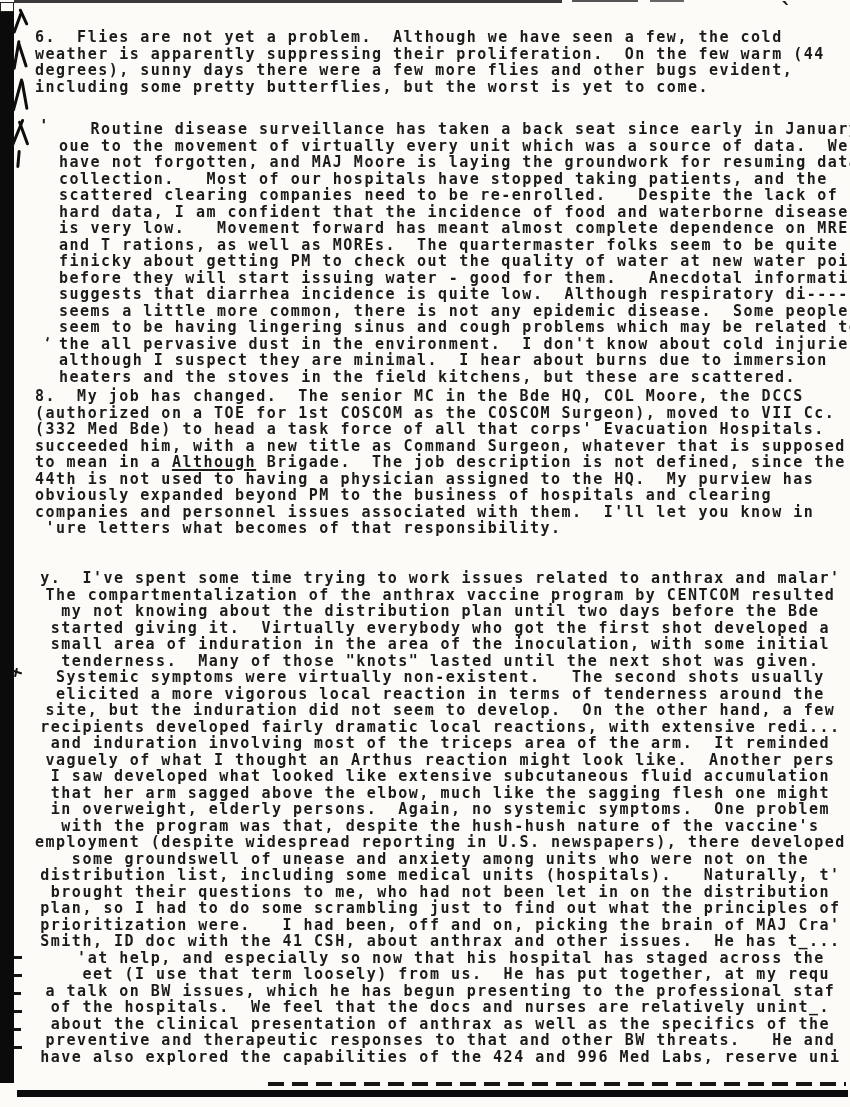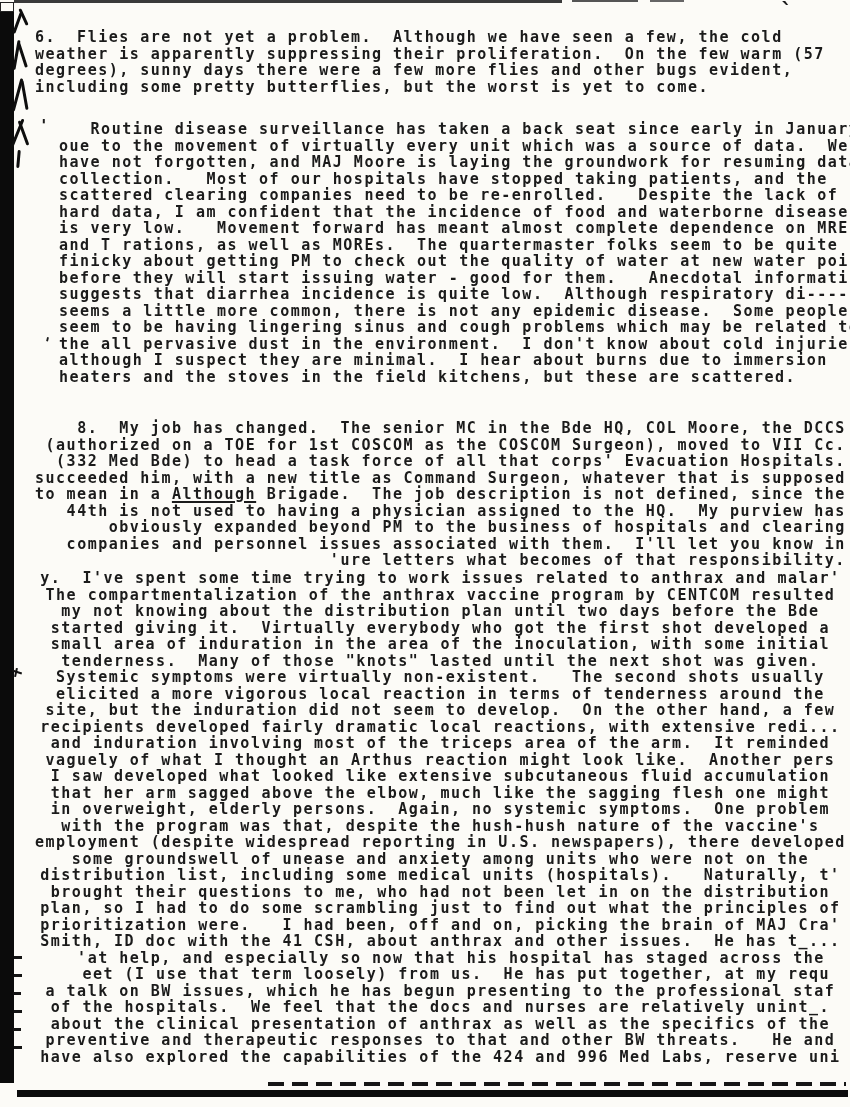--- a/index.html
+++ b/index.html
@@ -19,21 +19,21 @@
     font-family:inherit;
     font-size:15px;
     line-height:16.5px;
     letter-spacing:1.5px;
     white-space:pre;
     color:inherit;
   }
   .para u{text-decoration:underline;text-underline-offset:2px;text-decoration-thickness:2px;}
   #p6{top:29px;}
   #p7{top:121px;margin-left:24px;}
-  #p8{top:420px;text-align:right;}
+  #p8{top:388px;}
   #p9{top:570px;text-align:center;}
 
   
   .strip-left{position:absolute;left:0;top:9px;width:14px;height:1074px;background:#0b0b0b;}
   .notch{position:absolute;left:0;top:2px;width:12px;height:8px;background:#fcfbf7;border:1px solid #222;}
   .top-line{position:absolute;top:0;height:3px;background:#3a3a3a;}
   .tl1{left:14px;width:548px;}
   .tl2{left:572px;width:66px;height:2px;background:#555;}
   .tl3{left:650px;width:34px;height:2px;background:#666;}
   .scr{position:absolute;background:#0e0e0e;border-radius:2px;}
@@ -78,21 +78,21 @@
   <div class="cross-b"></div>
   <div class="tick" style="left:14px;top:956px;"></div>
   <div class="tick" style="left:14px;top:974px;"></div>
   <div class="tick" style="left:13px;top:992px;"></div>
   <div class="tick" style="left:14px;top:1010px;"></div>
   <div class="tick" style="left:13px;top:1028px;"></div>
   <div class="tick" style="left:14px;top:1046px;"></div>
 
   <main>
     <pre id="p6" class="para">6.  Flies are not yet a problem.  Although we have seen a few, the cold
-weather is apparently suppressing their proliferation.  On the few warm (57
+weather is apparently suppressing their proliferation.  On the few warm (44
 degrees), sunny days there were a few more flies and other bugs evident,
 including some pretty butterflies, but the worst is yet to come.</pre>
     <pre id="p7" class="para">   Routine disease surveillance has taken a back seat since early in January
 oue to the movement of virtually every unit which was a source of data.  We
 have not forgotten, and MAJ Moore is laying the groundwork for resuming data
 collection.   Most of our hospitals have stopped taking patients, and the
 scattered clearing companies need to be re-enrolled.   Despite the lack of
 hard data, I am confident that the incidence of food and waterborne diseases
 is very low.   Movement forward has meant almost complete dependence on MREs
 and T rations, as well as MOREs.  The quartermaster folks seem to be quite

